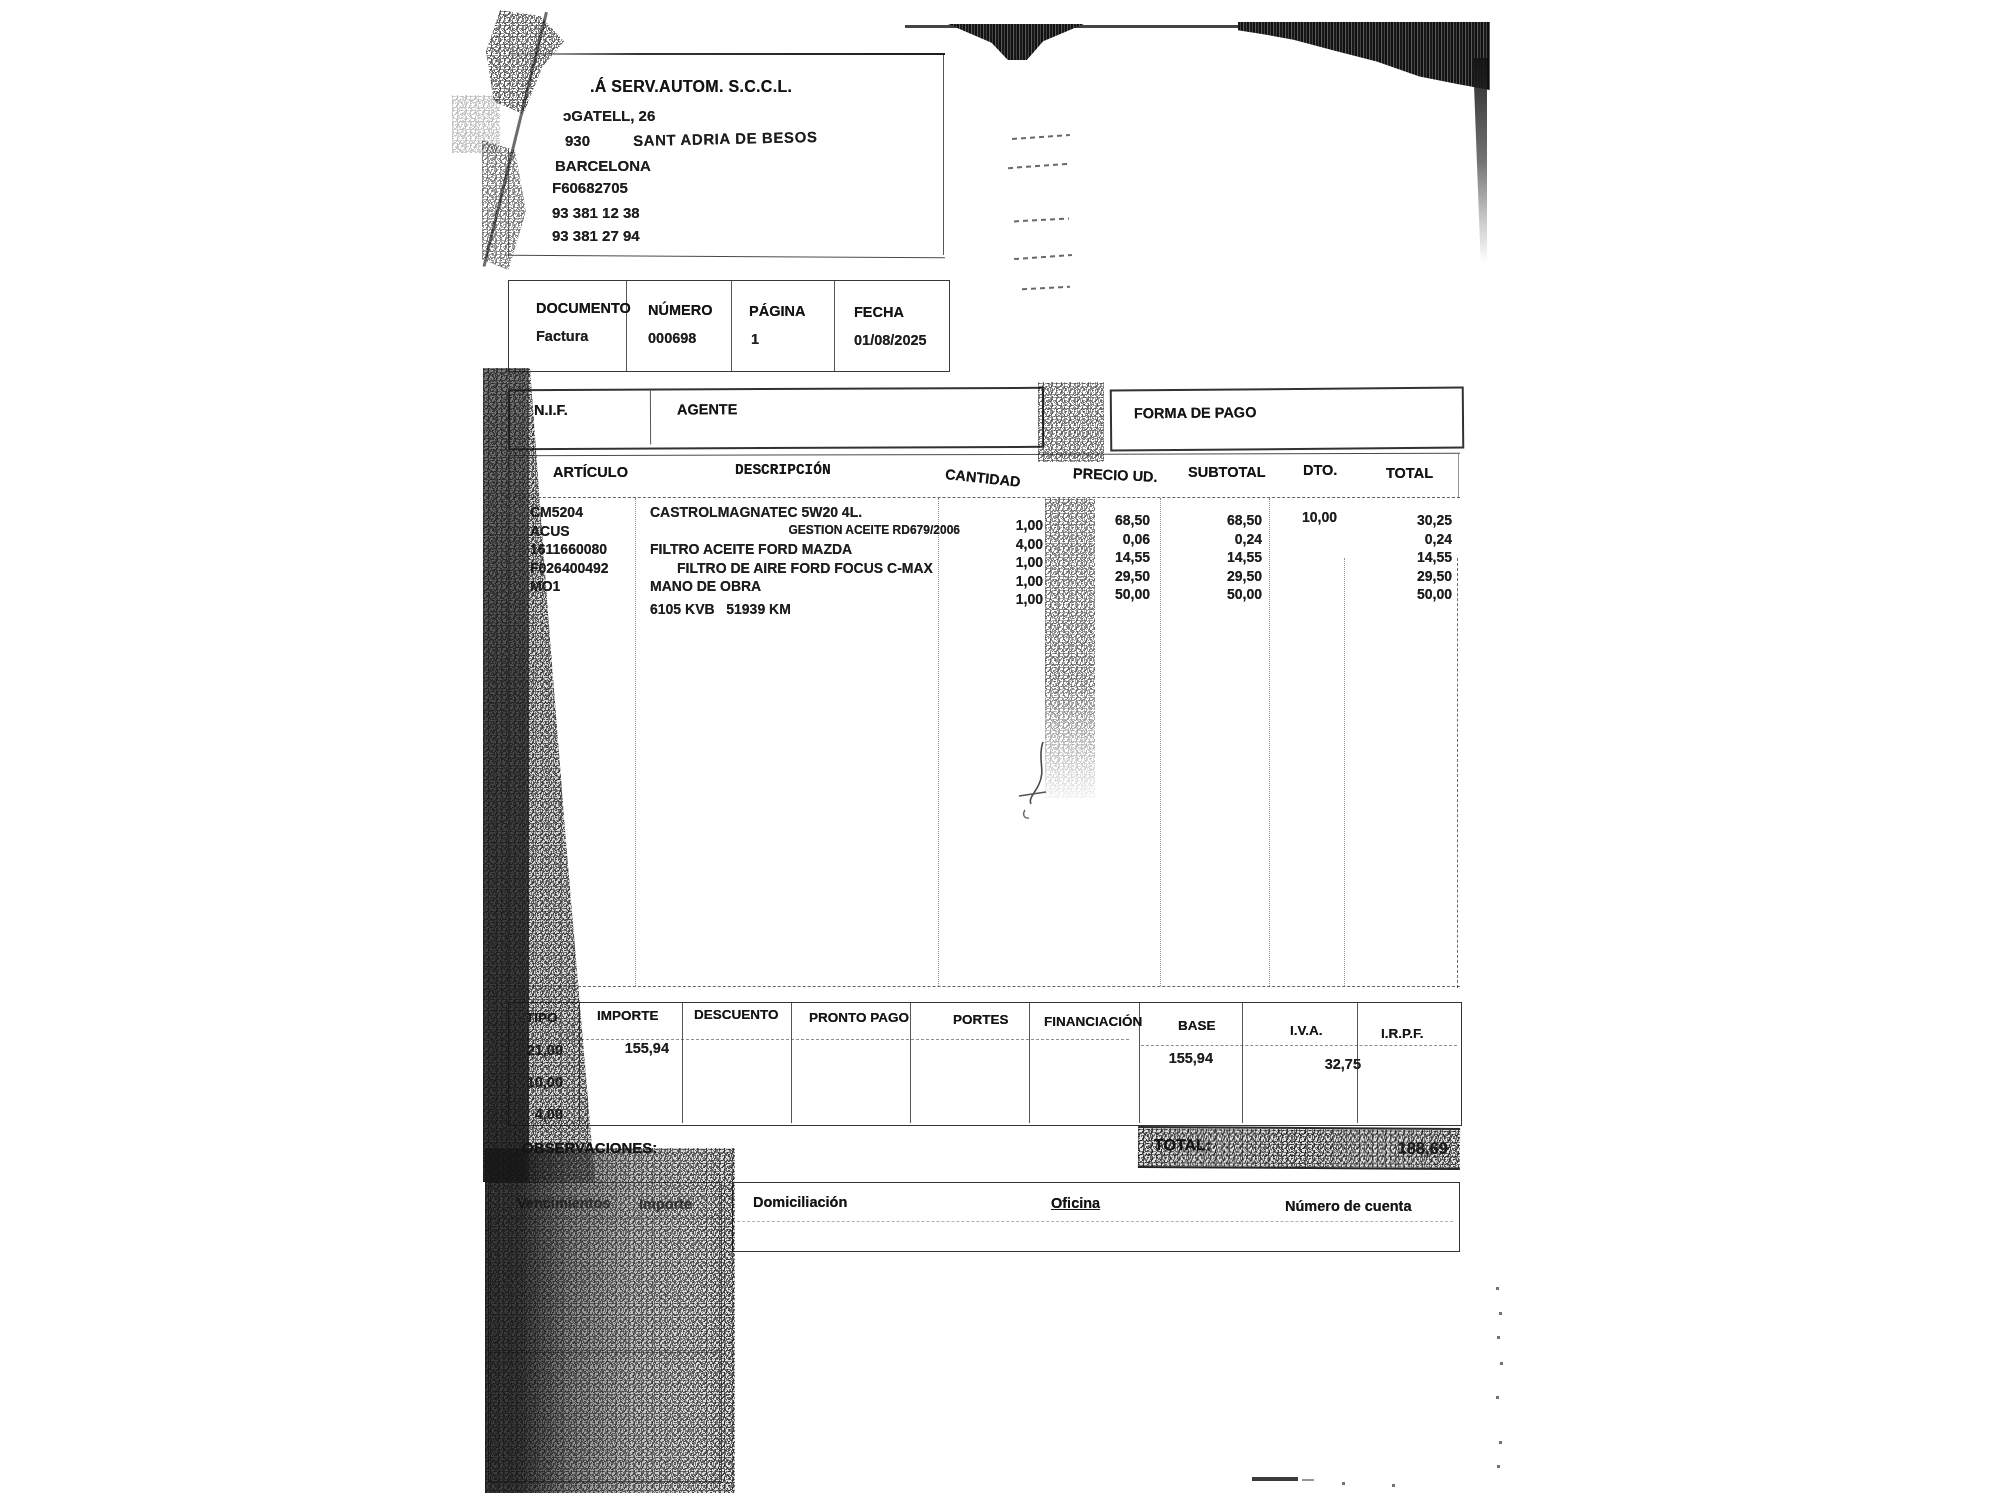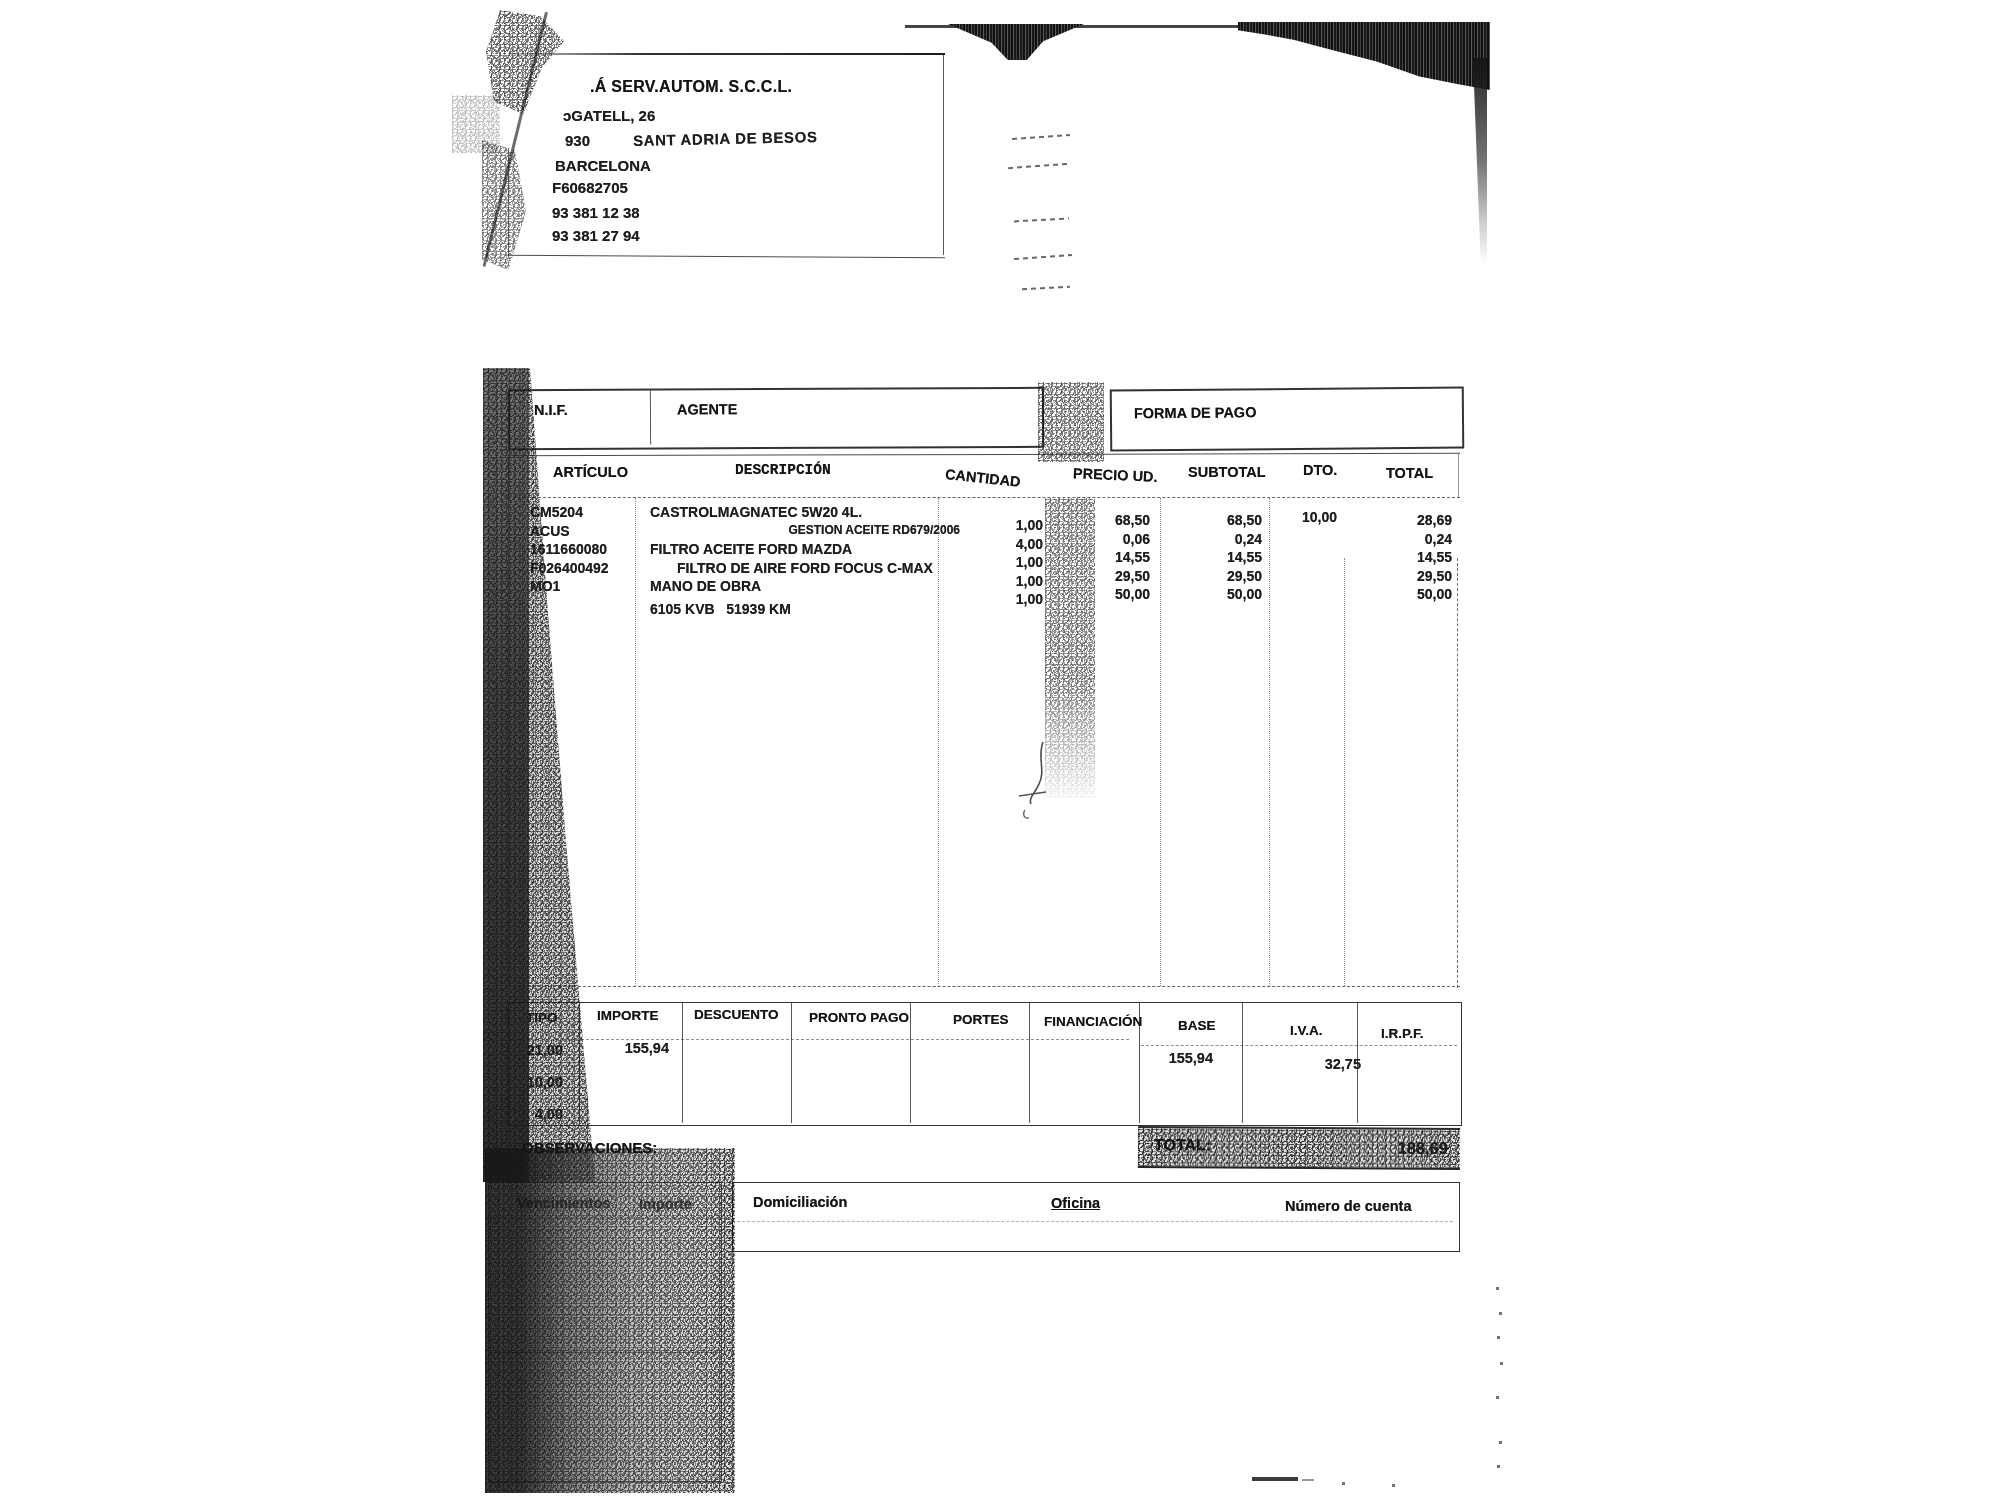--- a/index.html
+++ b/index.html
@@ -73,20 +73,33 @@
     <div class="t b" style="left:82px;top:26px;font-size:16px;letter-spacing:.3px;">.Á SERV.AUTOM. S.C.C.L.</div>
     <div class="t" style="left:55px;top:55px;font-size:15px;">ɔGATELL, 26</div>
     <div class="t" style="left:57px;top:80px;font-size:15px;">930</div>
     <div class="t" style="left:125px;top:78px;font-size:15px;transform:rotate(-1.2deg);letter-spacing:.6px;">SANT ADRIA DE BESOS</div>
     <div class="t" style="left:47px;top:105px;font-size:15px;">BARCELONA</div>
     <div class="t" style="left:44px;top:127px;font-size:15px;">F60682705</div>
     <div class="t" style="left:44px;top:152px;font-size:15px;">93 381 12 38</div>
     <div class="t" style="left:44px;top:175px;font-size:15px;">93 381 27 94</div>
   </div>
 
+  <div class="abs" style="left:508px;top:280px;width:440px;height:90px;border:1.7px solid #383838;z-index:1;">
+    <div class="vline" style="left:117px;top:0;height:90px;"></div>
+    <div class="vline" style="left:222px;top:0;height:90px;"></div>
+    <div class="vline" style="left:325px;top:0;height:90px;"></div>
+    <div class="t b" style="left:27px;top:20px;">DOCUMENTO</div>
+    <div class="t b" style="left:139px;top:22px;">NÚMERO</div>
+    <div class="t b" style="left:240px;top:23px;">PÁGINA</div>
+    <div class="t b" style="left:345px;top:24px;">FECHA</div>
+    <div class="t" style="left:27px;top:48px;">Factura</div>
+    <div class="t" style="left:139px;top:50px;">000698</div>
+    <div class="t" style="left:242px;top:51px;">1</div>
+    <div class="t" style="left:345px;top:52px;">01/08/2025</div>
+  </div>
 
   <div class="abs" style="left:508px;top:388px;width:532px;height:57px;border:2px solid #323232;transform:rotate(-.25deg);z-index:1;">
     <div class="vline" style="left:140px;top:0;height:54px;"></div>
     <div class="t b" style="left:24px;top:12px;">N.I.F.</div>
     <div class="t b" style="left:167px;top:12px;">AGENTE</div>
   </div>
   <div class="abs nz" style="left:1038px;top:382px;width:66px;height:80px;opacity:.75;z-index:2;"></div>
   <div class="abs" style="left:1110px;top:388px;width:350px;height:58px;border:2px solid #323232;transform:rotate(-.5deg);z-index:1;">
     <div class="t b" style="left:22px;top:15px;">FORMA DE PAGO</div>
   </div>
@@ -125,21 +138,21 @@
       <path d="M10,70 C7,74 9,79 14,78" fill="none" stroke="#666" stroke-width="1.3"></path>
     </svg>
 
   <div>
         <div class="t" style="left: 22px; top: 7px; width: 112px; text-align: left; font-size: 14px;">CM5204</div>
         <div class="t" style="left: 142px; top: 7px; width: 310px; text-align: left; font-size: 14px;">CASTROLMAGNATEC 5W20 4L.</div>
         <div class="t" style="left: 440px; top: 20px; width: 95px; text-align: right; font-size: 14px;">1,00</div>
         <div class="t" style="left: 550px; top: 15px; width: 92px; text-align: right; font-size: 14px;">68,50</div>
         <div class="t" style="left: 662px; top: 15px; width: 92px; text-align: right; font-size: 14px;">68,50</div>
         <div class="t" style="left: 772px; top: 12px; width: 57px; text-align: right; font-size: 14px;">10,00</div>
-        <div class="t" style="left: 852px; top: 15px; width: 92px; text-align: right; font-size: 14px;">28,69</div>
+        <div class="t" style="left: 852px; top: 15px; width: 92px; text-align: right; font-size: 14px;">30,25</div>
       </div>
       <div>
         <div class="t" style="left: 22px; top: 25.5px; width: 112px; text-align: left; font-size: 14px;">ACUS</div>
         <div class="t" style="left: 142px; top: 25.5px; width: 310px; text-align: right; font-size: 12px;">GESTION ACEITE RD679/2006</div>
         <div class="t" style="left: 440px; top: 38.5px; width: 95px; text-align: right; font-size: 14px;">4,00</div>
         <div class="t" style="left: 550px; top: 33.5px; width: 92px; text-align: right; font-size: 14px;">0,06</div>
         <div class="t" style="left: 662px; top: 33.5px; width: 92px; text-align: right; font-size: 14px;">0,24</div>
         <div class="t" style="left: 852px; top: 33.5px; width: 92px; text-align: right; font-size: 14px;">0,24</div>
       </div>
       <div>

